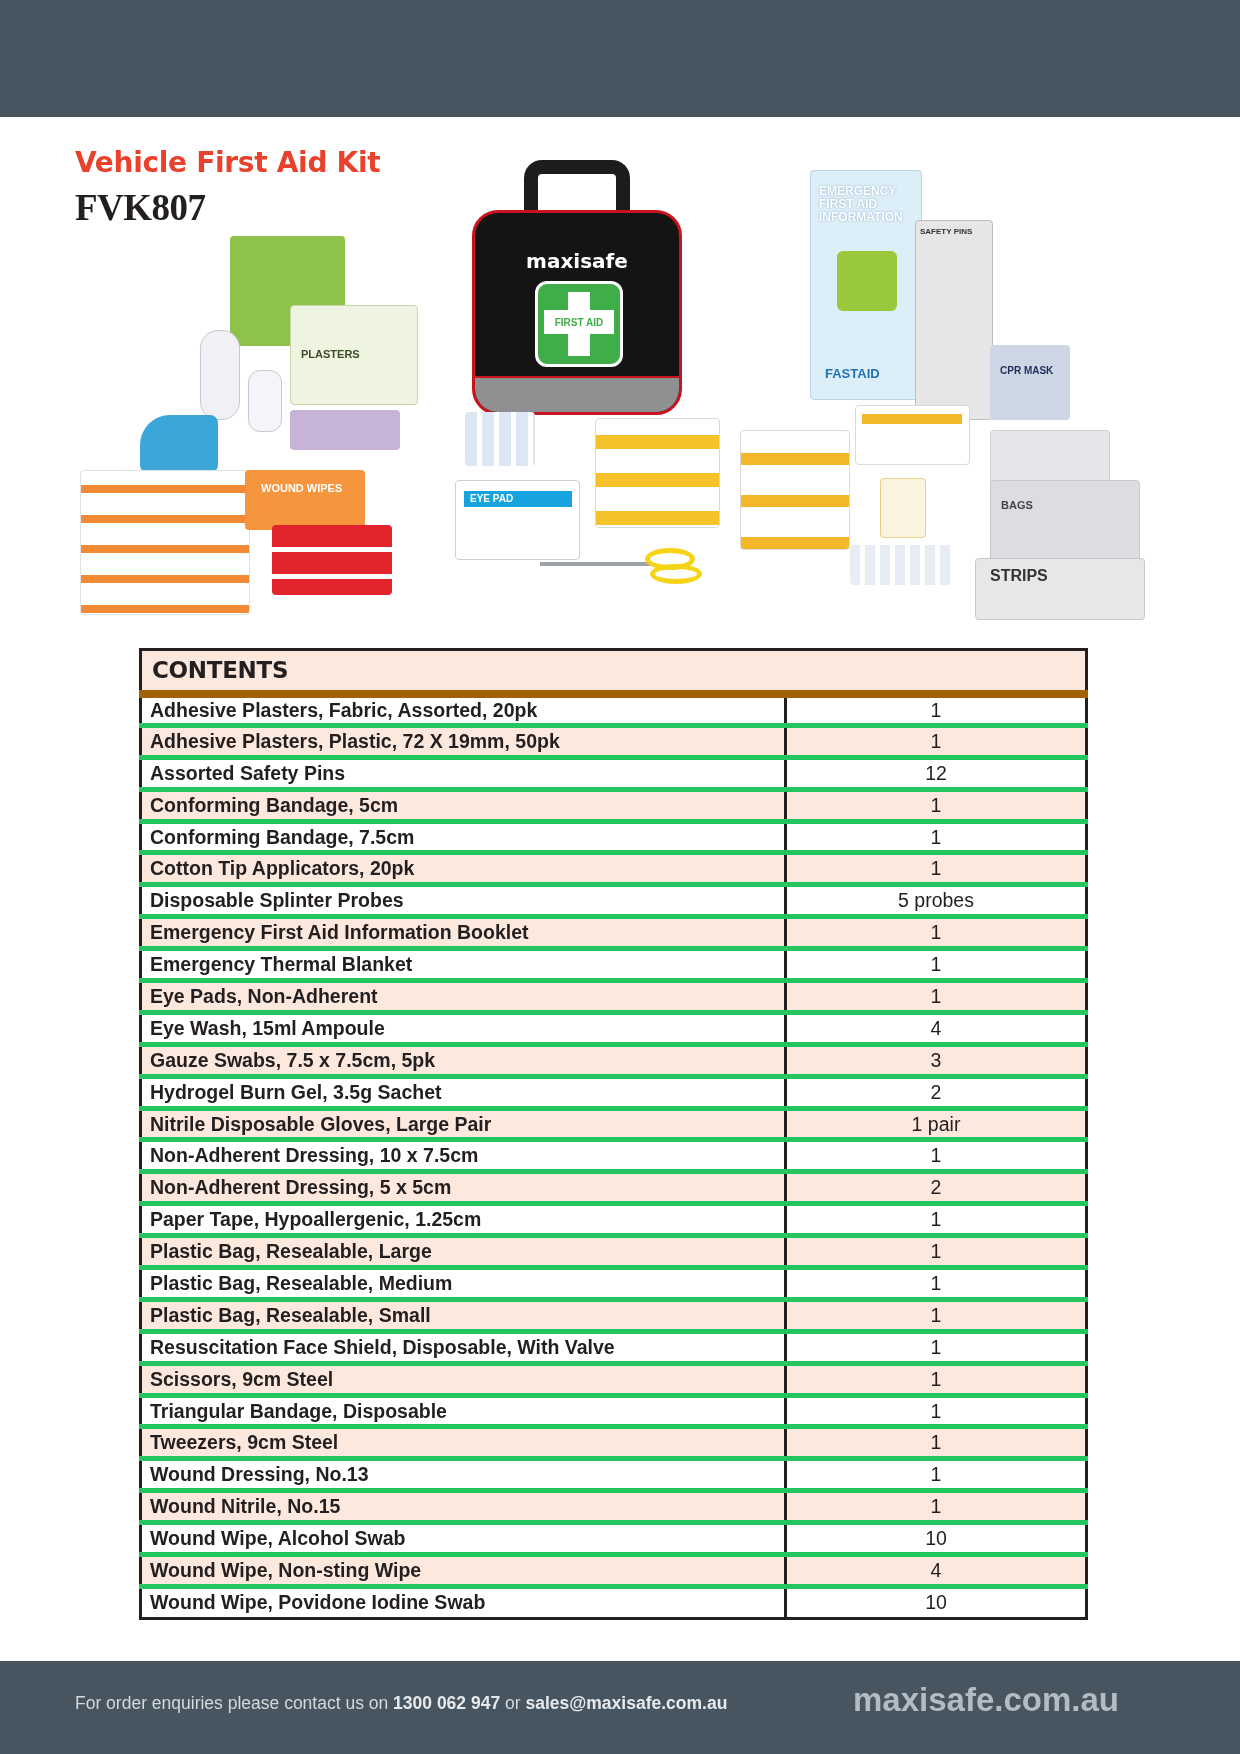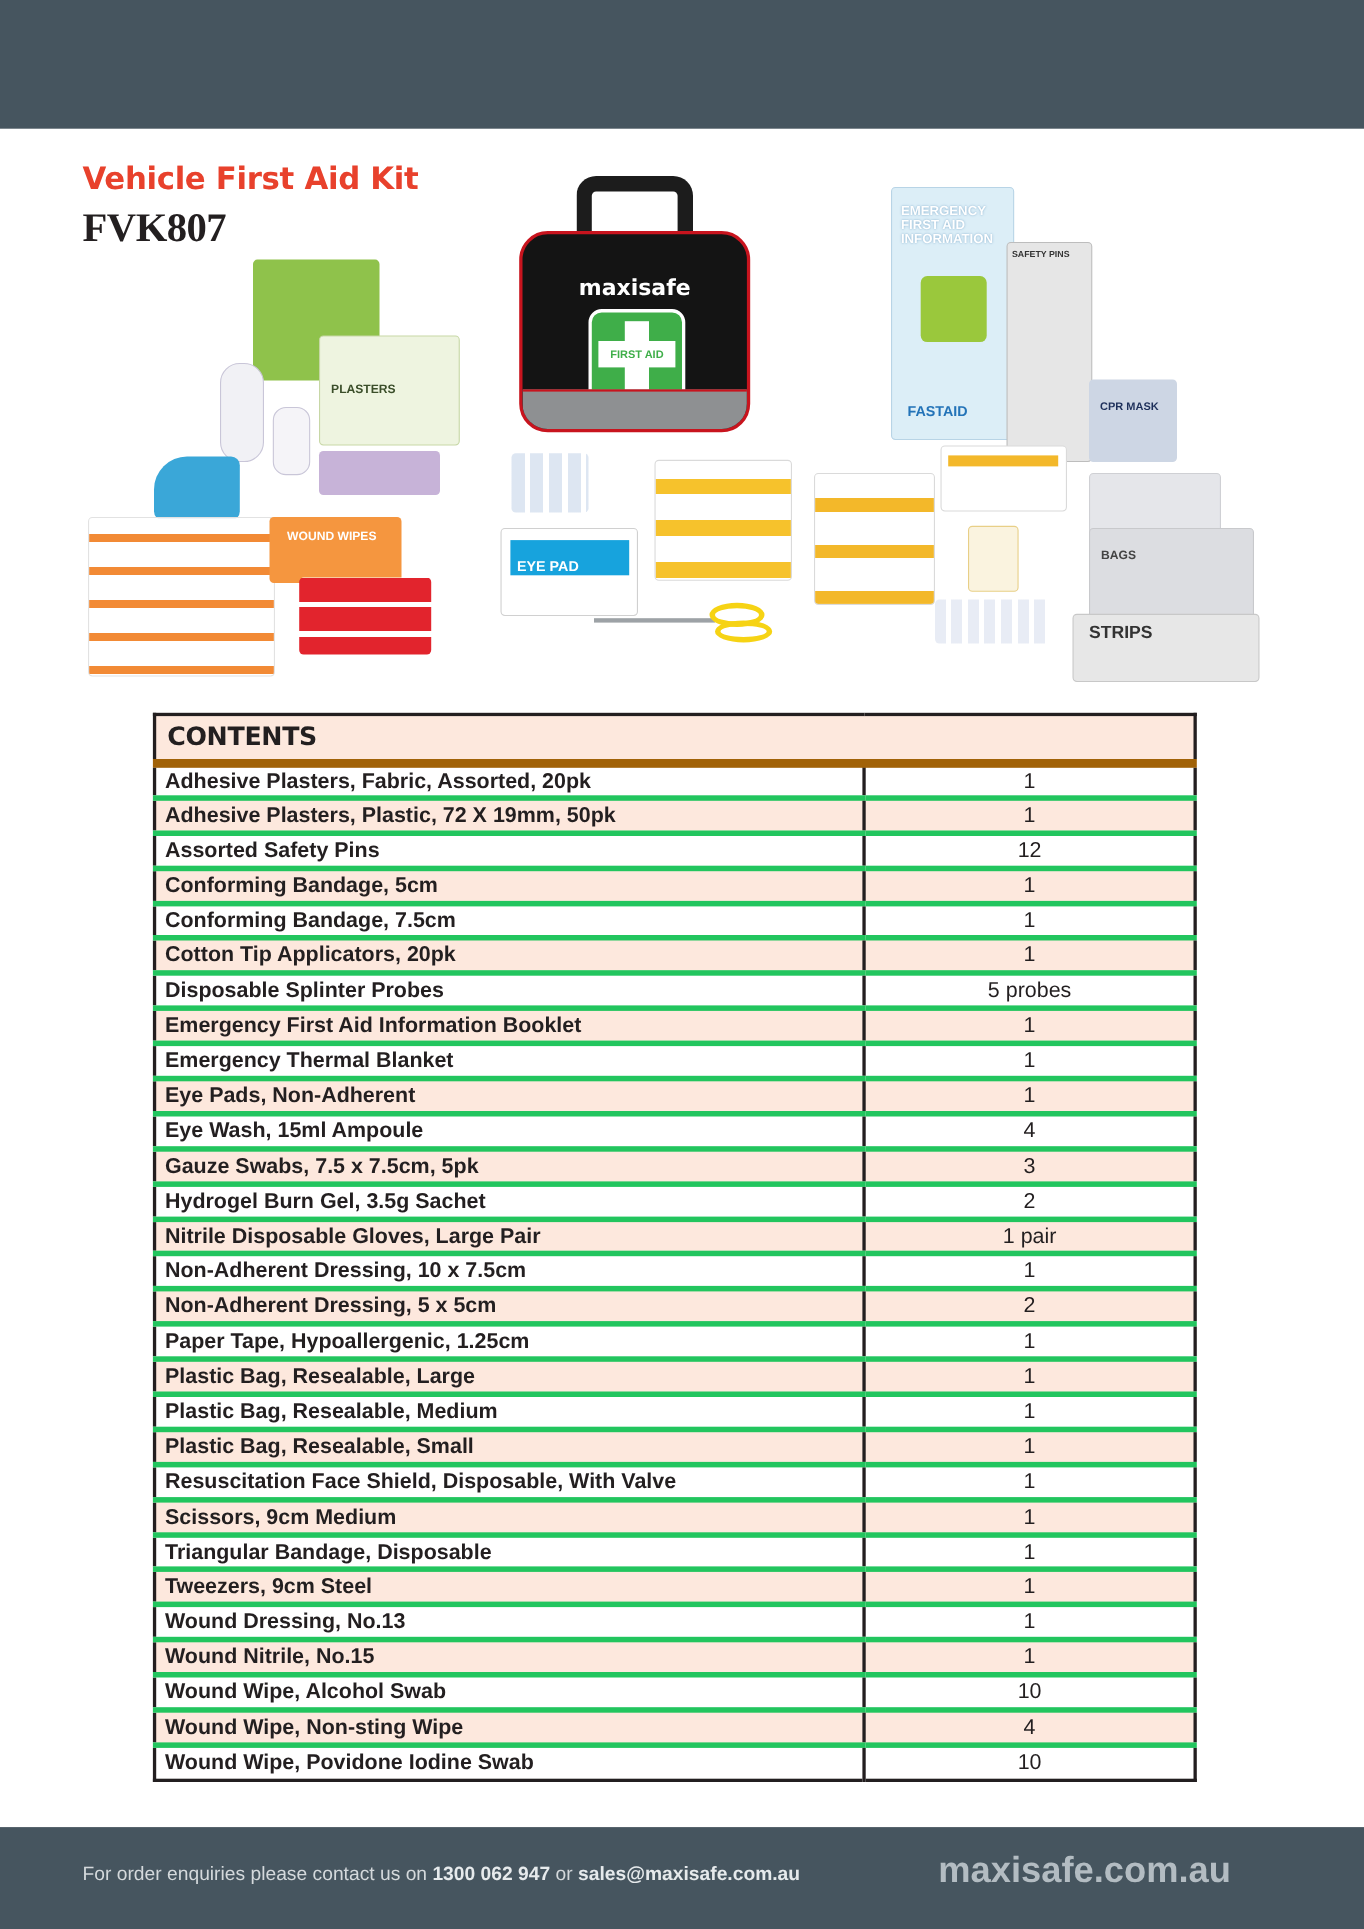--- a/index.html
+++ b/index.html
@@ -5,21 +5,21 @@
   * { box-sizing: border-box; margin: 0; padding: 0; }
   html, body { width: 1240px; height: 1754px; background: #ffffff; overflow: hidden; }
   body { position: relative; font-family: "Liberation Sans", sans-serif; }
 
   .top-band { position: absolute; left: 0; top: 0; width: 1240px; height: 117px; background: #46555f; }
 
   .subtitle { position: absolute; left: 75px; top: 146px; font-size: 28px; font-weight: bold; color: #e8412c; font-family: "DejaVu Sans", sans-serif; letter-spacing: -0.3px; }
   .model { position: absolute; left: 75px; top: 186px; font-size: 37px; font-weight: bold; color: #231f20; font-family: Liberation Serif, serif; letter-spacing: -0.5px; }
   .bag { position: absolute; left: 472px; top: 160px; width: 210px; height: 255px; }
   .bag-handle { position: absolute; left: 52px; top: 0; width: 106px; height: 62px; border: 14px solid #1c1c1c; border-bottom: none; border-radius: 18px 18px 0 0; }
-  .bag-body { position: absolute; left: 0; top: 50px; width: 210px; height: 183px; background: #141414; border: 3px solid #c8141e; border-radius: 26px; overflow: hidden; }
+  .bag-body { position: absolute; left: 0; top: 50px; width: 210px; height: 205px; background: #141414; border: 3px solid #c8141e; border-radius: 26px; overflow: hidden; }
   .bag-stripe { position: absolute; left: 0; bottom: 0; width: 100%; height: 36px; background: #8e9092; border-top: 2px solid #c8141e; }
   .bag-logo { position: absolute; left: 0; top: 36px; width: 100%; text-align: center; color: #fff; font-weight: bold; font-size: 20px; font-family: "DejaVu Sans", sans-serif; }
   .bag-badge { position: absolute; left: 60px; top: 68px; width: 88px; height: 86px; background: #3fae49; border: 3px solid #fff; border-radius: 12px; }
   .cross-v { position: absolute; left: 30px; top: 8px; width: 22px; height: 64px; background: #fff; }
   .cross-h { position: absolute; left: 6px; top: 26px; width: 70px; height: 24px; background: #fff; display: flex; align-items: center; justify-content: center; }
   .cross-h span { color: #3fae49; font-size: 10px; font-weight: bold; }
 
   .item { position: absolute; border-radius: 4px; }
   .booklet { left: 810px; top: 170px; width: 112px; height: 230px; background: #dceef7; border: 1px solid #b8d4e6; }
   .booklet .bk-cross { position: absolute; left: 26px; top: 80px; width: 60px; height: 60px; background: #9ac83c; border-radius: 6px; }
@@ -35,21 +35,21 @@
   .bandage1 { left: 200px; top: 330px; width: 40px; height: 90px; background: #f1f1f5; border: 1px solid #c9c6d8; border-radius: 18px; }
   .bandage2 { left: 248px; top: 370px; width: 34px; height: 62px; background: #f5f4f8; border: 1px solid #c9c6d8; border-radius: 12px; }
   .tape { left: 140px; top: 415px; width: 78px; height: 58px; background: #3aa7d8; border-radius: 30px 8px 8px 8px; }
   .purple-pack { left: 290px; top: 410px; width: 110px; height: 40px; background: #c7b3d8; }
   .wipes-stack { left: 80px; top: 470px; width: 170px; height: 145px; background: repeating-linear-gradient(to bottom, #ffffff 0 14px, #f28a35 14px 22px, #ffffff 22px 30px); border: 1px solid #e2e2e2; }
   .wipes-big { left: 245px; top: 470px; width: 120px; height: 60px; background: #f5963f; }
   .wipes-big span { position: absolute; left: 16px; top: 12px; font-size: 11px; font-weight: bold; color: #fff; }
   .burn-gel { left: 272px; top: 525px; width: 120px; height: 70px; background: repeating-linear-gradient(to bottom, #e2242d 0 22px, #ffffff 22px 27px); }
   .vials { left: 465px; top: 412px; width: 70px; height: 54px; background: repeating-linear-gradient(to right, #dde6f2 0 12px, #ffffff 12px 17px); }
   .eye-pad { left: 455px; top: 480px; width: 125px; height: 80px; background: #ffffff; border: 1px solid #d0d0d0; }
-  .eye-pad .ep-label { position: absolute; left: 8px; top: 10px; width: 108px; height: 16px; background: #17a3dd; color: #fff; font-size: 13px; font-weight: bold; padding: 16px 6px; }
+  .eye-pad .ep-label { position: absolute; left: 8px; top: 10px; width: 108px; height: 16px; background: #17a3dd; color: #fff; font-size: 10px; font-weight: bold; padding: 2px 6px; }
   .gauze { left: 595px; top: 418px; width: 125px; height: 110px; background: repeating-linear-gradient(to bottom, #ffffff 0 16px, #f6c22c 16px 30px, #ffffff 30px 38px); border: 1px solid #dadada; }
   .scissors { left: 540px; top: 548px; width: 170px; height: 34px; }
   .scissors .blade { position: absolute; left: 0; top: 14px; width: 110px; height: 4px; background: #9da2a6; }
   .scissors .ring1 { position: absolute; left: 105px; top: 0; width: 50px; height: 22px; border: 5px solid #f6d314; border-radius: 50%; }
   .scissors .ring2 { position: absolute; left: 110px; top: 16px; width: 52px; height: 20px; border: 5px solid #f6d314; border-radius: 50%; }
   .dressing1 { left: 740px; top: 430px; width: 110px; height: 120px; background: repeating-linear-gradient(to bottom, #ffffff 0 22px, #f3b82a 22px 34px, #ffffff 34px 42px); border: 1px solid #dadada; }
   .dressing2 { left: 855px; top: 405px; width: 115px; height: 60px; background: #ffffff; border: 1px solid #dadada; }
   .dressing2::after { content: ""; position: absolute; left: 6px; top: 8px; width: 100px; height: 10px; background: #f3b82a; }
   .cotton { left: 880px; top: 478px; width: 46px; height: 60px; background: #faf3df; border: 1px solid #e8cf87; }
   .probes { left: 850px; top: 545px; width: 105px; height: 40px; background: repeating-linear-gradient(to right, #e8ecf5 0 10px, #ffffff 10px 15px); }
@@ -229,21 +229,21 @@
       </tr>
       <tr class="alt">
         <td class="name">Plastic Bag, Resealable, Small</td>
         <td class="qty">1</td>
       </tr>
       <tr>
         <td class="name">Resuscitation Face Shield, Disposable, With Valve</td>
         <td class="qty">1</td>
       </tr>
       <tr class="alt">
-        <td class="name">Scissors, 9cm Medium</td>
+        <td class="name">Scissors, 9cm Steel</td>
         <td class="qty">1</td>
       </tr>
       <tr>
         <td class="name">Triangular Bandage, Disposable</td>
         <td class="qty">1</td>
       </tr>
       <tr class="alt">
         <td class="name">Tweezers, 9cm Steel</td>
         <td class="qty">1</td>
       </tr>

